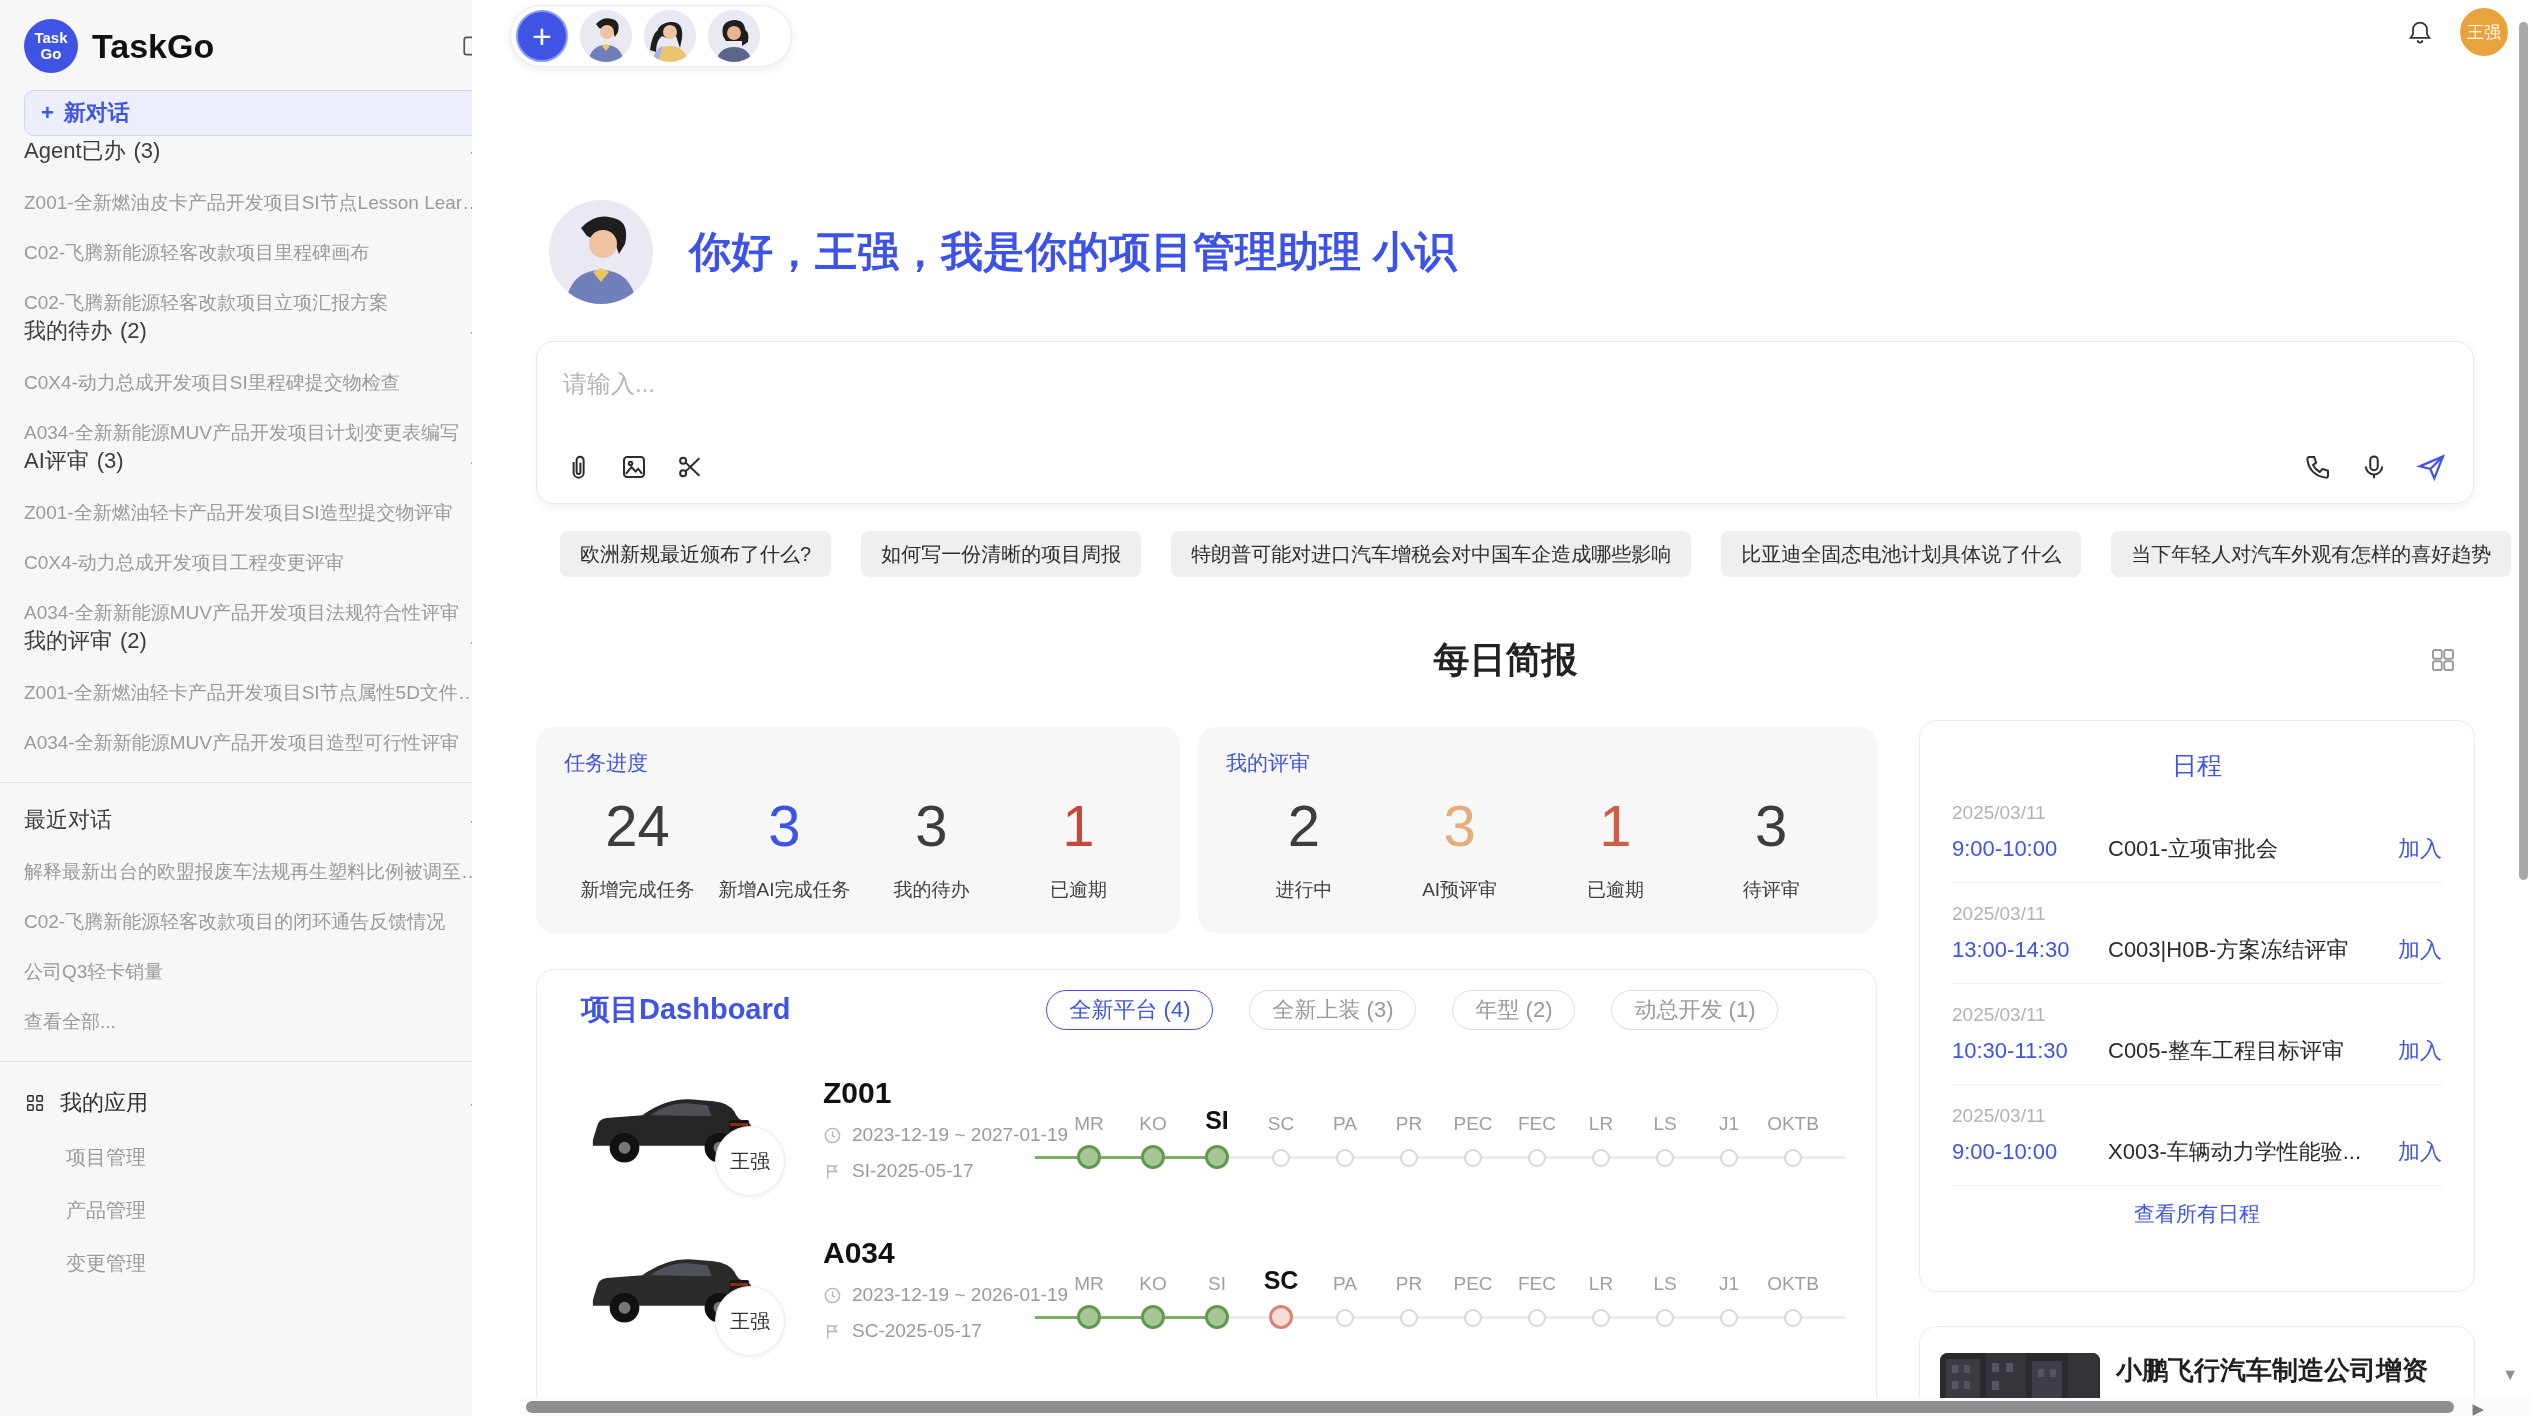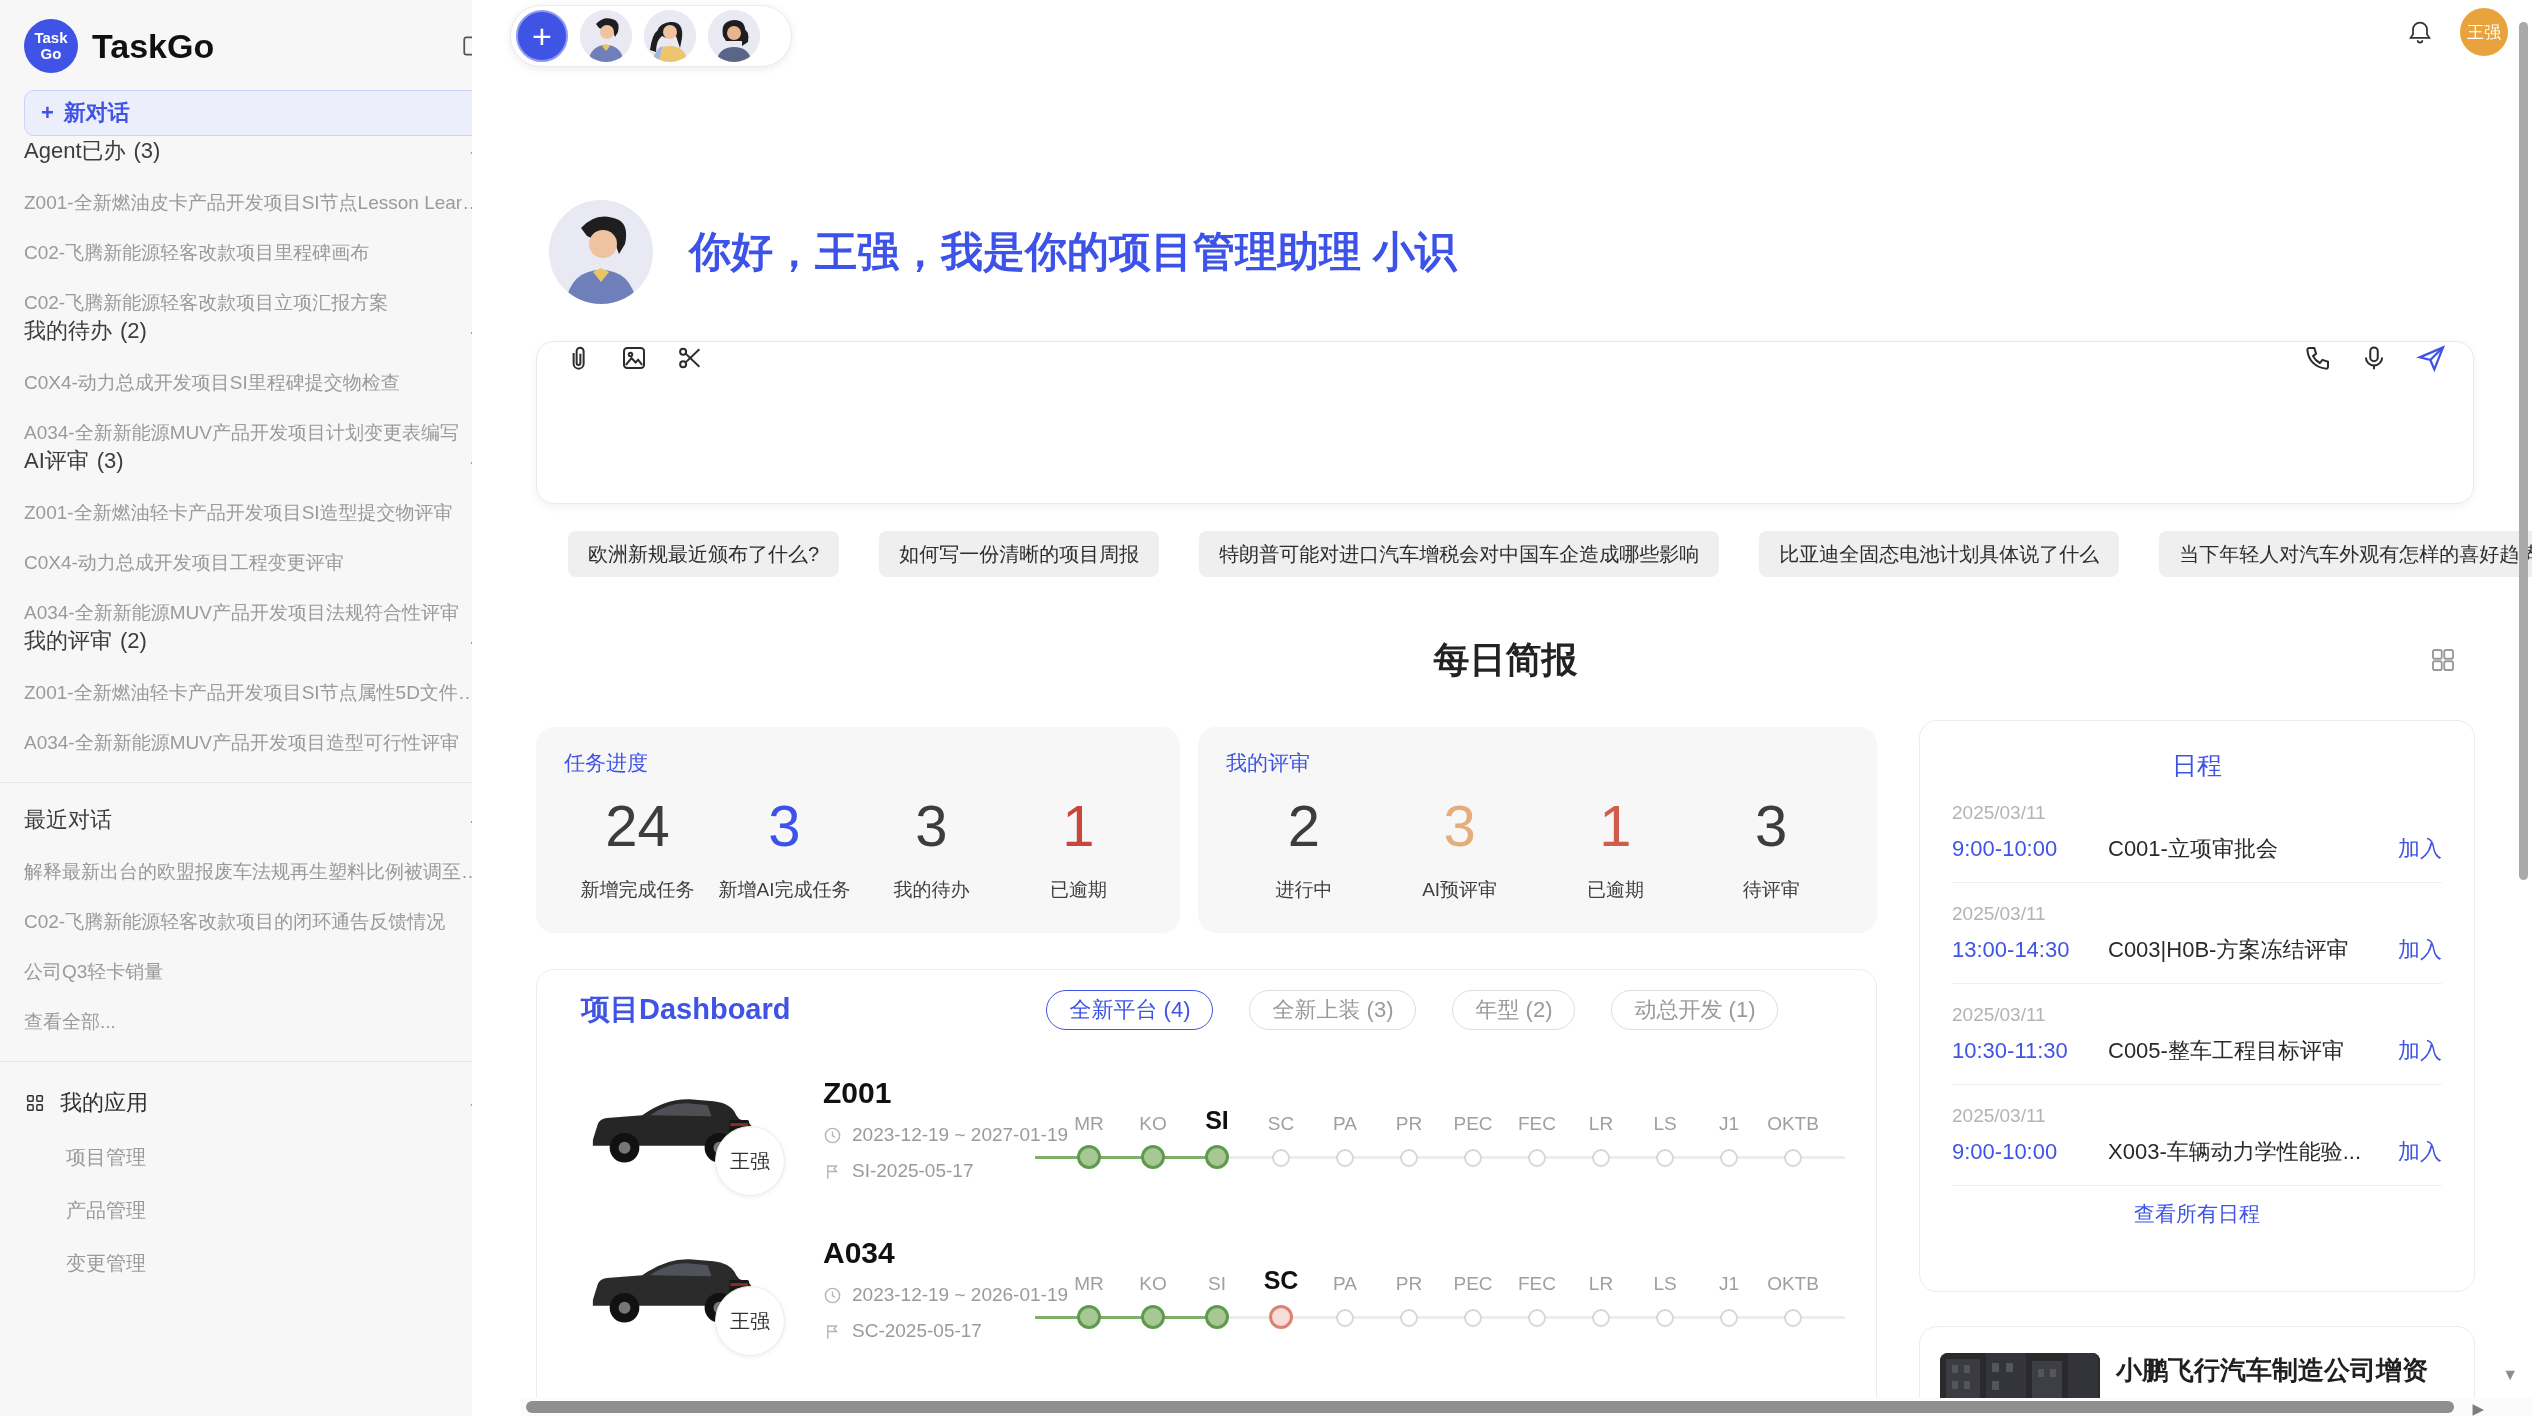--- a/index.html
+++ b/index.html
@@ -38,21 +38,21 @@
   .greet-ava{width:104px;height:104px;border-radius:50%;overflow:hidden;background:#e9e9f3;}
   .greet-text{font-size:42px;font-weight:bold;color:#3c52e8;}
   
   .input-card{position:absolute;left:64px;top:341px;width:1938px;height:163px;border:1px solid #e9e9e9;border-radius:18px;box-shadow:0 3px 10px rgba(0,0,0,.05);box-sizing:border-box;display:flex;flex-direction:column;}
   .input-area{flex:1;padding:26px 26px 0;font-size:24px;color:#b5b5b5;}
   .input-tools{display:flex;align-items:center;padding:0 26px 20px;gap:26px;color:#222;}
   .input-tools .spacer{flex:1;}
   .tool{cursor:pointer;color:#2c2c2c;}
   .tool.send{color:#3f54e4;}
   
-  .chips{position:absolute;left:72px;top:531px;width:1940px;display:flex;gap:40px;padding-left:24px;}
+  .chips{position:absolute;left:64px;top:531px;width:1940px;display:flex;gap:30px;padding-left:24px;}
   .chip{height:46px;background:#efefef;border-radius:8px;display:flex;align-items:center;padding:0 20px;font-size:20px;color:#2d2d2d;white-space:nowrap;cursor:pointer;}
   .chip:nth-child(3){flex:0 1 auto;}
   
   .brief-h{position:absolute;left:64px;top:636px;width:1939px;text-align:center;font-size:36px;font-weight:bold;color:#222;}
   .brief-grid-ic{position:absolute;left:1956px;top:645px;color:#9a9a9a;cursor:pointer;}
   .stat-card{position:absolute;top:727px;height:206px;background:#f7f7f8;border-radius:18px;box-sizing:border-box;padding:22px 28px;}
   .stat-card.c1{left:64px;width:644px;}
   .stat-card.c2{left:726px;width:679px;}
   .stat-title{font-size:21px;color:#3f54e4;}
   .stat-row{display:flex;margin-top:14px;}
@@ -267,20 +267,21 @@
           <path d="M16 14q8-9 19-4q5 3 3 12l-3 5-3-8q-8 2-13-1z" fill="#1e1e1e"></path>
           <circle cx="27" cy="22" r="7" fill="#f0c3a0"></circle>
           <path d="M8 52q3-17 18-17t18 17z" fill="#6f7fba"></path>
           <path d="M22 36l4 5 4-5-4-2z" fill="#e8c763"></path>
         </svg>
     </div>
     <div class="greet-text">你好，王强，我是你的项目管理助理 小识</div>
   </div>
 
   <div class="input-card">
+    <div class="input-area">请输入...</div>
     <div class="input-tools">
       <span class="tool">
           <svg width="30" height="30" viewBox="0 0 24 24" fill="none" stroke="currentColor" stroke-width="1.6">
             <path d="M8.5 8v8.5a4 4 0 0 0 8 0V6.5a2.8 2.8 0 0 0-5.6 0V16a1.5 1.5 0 0 0 3 0V8.5"></path>
           </svg>
         </span>
       <span class="tool">
           <svg width="30" height="30" viewBox="0 0 24 24" fill="none" stroke="currentColor" stroke-width="1.6">
             <rect x="4" y="4" width="16" height="16" rx="2.5"></rect>
             <circle cx="9.2" cy="9.2" r="1.4"></circle>

